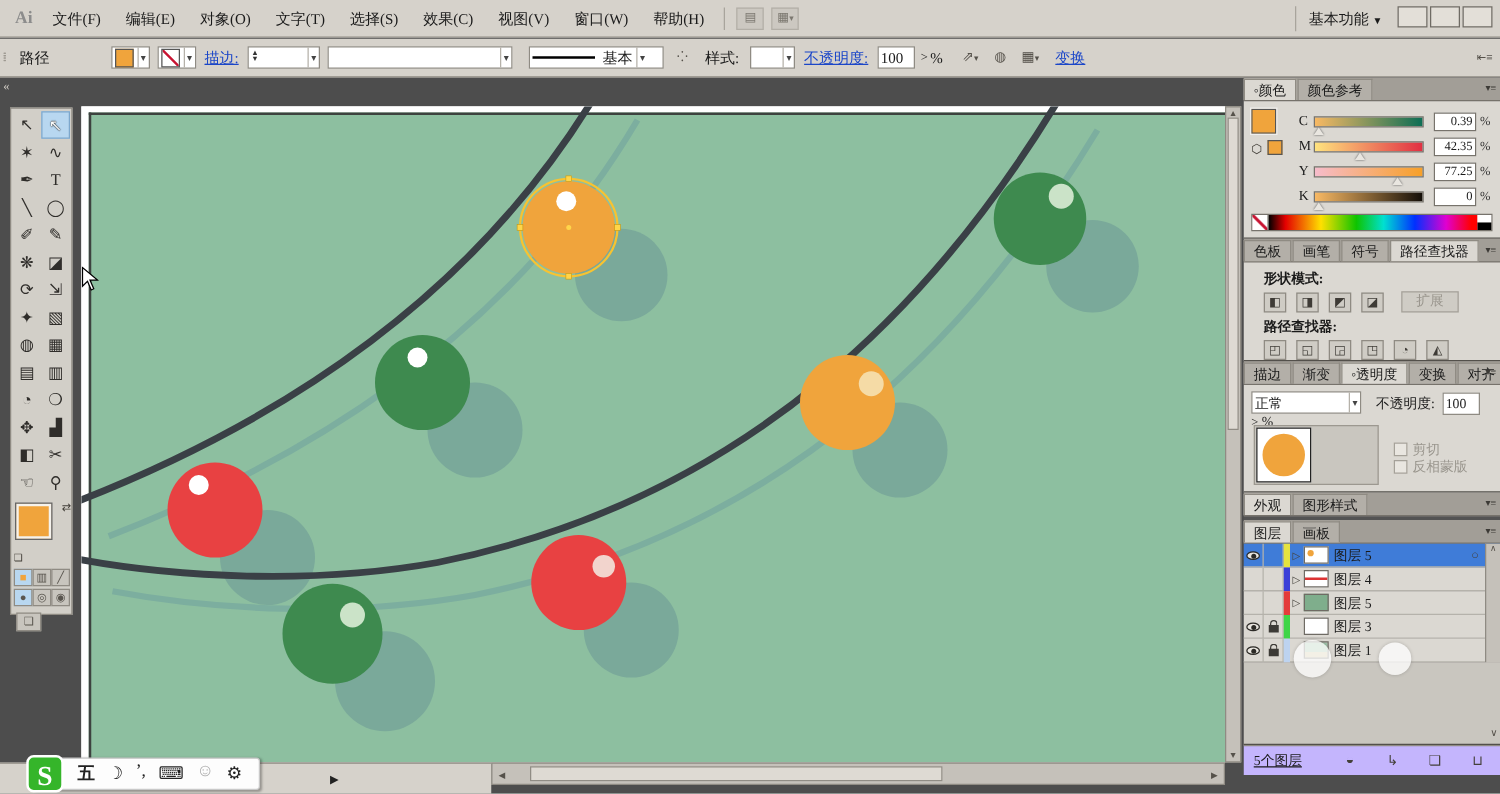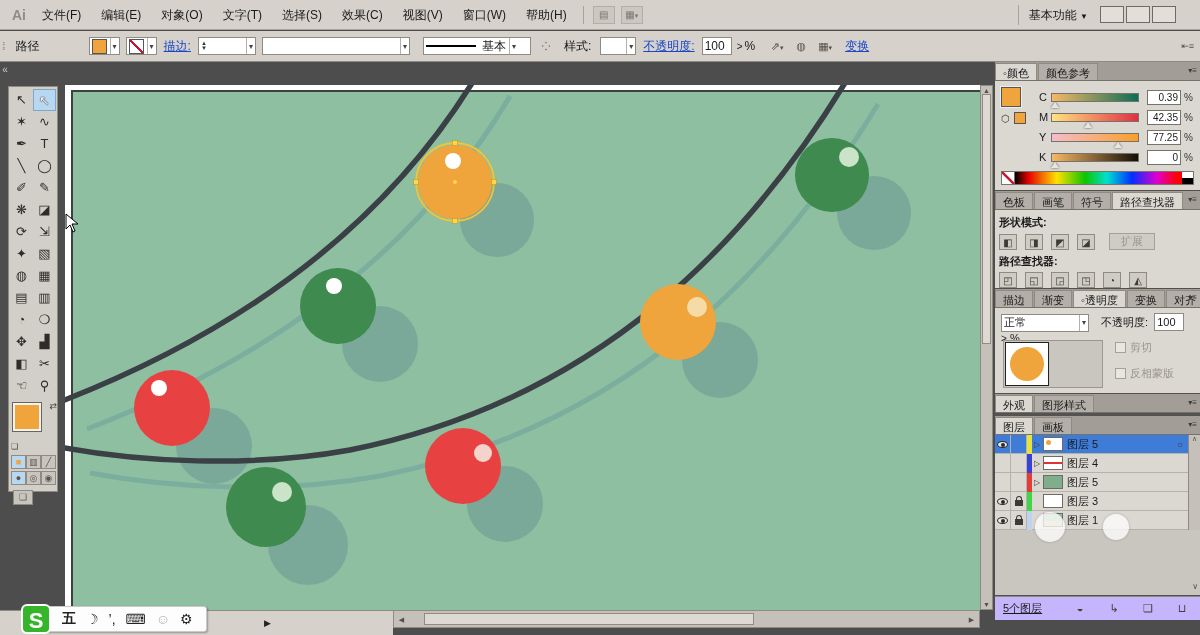--- a/index.html
+++ b/index.html
@@ -1,26 +1,26 @@
 <!DOCTYPE html>
 <html><head>
 <meta charset="utf-8">
 <style>
   * { box-sizing: border-box; margin:0; padding:0; }
   html,body { width:1200px; height:635px; overflow:hidden; font-family:"Liberation Sans", sans-serif; }
   .abs { position:absolute; }
-  #app { position:relative; width:1200px; height:635px; background:#4d4d4d; font-size:12px; color:#1a1a1a; }
+  #app { position:relative; width:1200px; height:635px; background:#4d4d4d; font-size:12px; color:#1a1a1a;font-family:Liberation Serif, serif; }
 
   
   #titlebar { left:0; top:0; width:1200px; height:30px; background:#d6d2cb; border-bottom:1px solid #a8a49c; display:flex; align-items:center; }
   #ai-logo { width:26px; text-align:center; font-weight:bold; color:#8c8c8c; font-size:14px; margin-left:6px; }
   .menu-item { padding:0 10px; height:30px; line-height:30px; cursor:default; }
   .mb-sep { width:1px; height:18px; background:#a8a49c; margin:0 6px; }
   .mb-icon { width:22px; height:18px; border:1px solid #b3afa7; background:#ccc8c1; margin:0 3px; text-align:center; line-height:16px; font-size:10px; color:#7c7870; }
-  #titlebar-right { margin-left:auto; display:flex; align-items:center; padding-right:24px; }
+  #titlebar-right { margin-left:auto; display:flex; padding-right:6px; }
   #workspace-switch { border-left:1px solid #a8a49c; padding:0 10px; height:20px; line-height:20px; }
   .win-btn { width:24px; height:17px; border:1px solid #6f6b64; background:#e3dfd8; margin-left:2px; text-align:center; line-height:15px; font-size:9px; }
 
   #controlbar { left:0; top:31px; width:1200px; height:31px; background:#d6d2cb; border-bottom:1px solid #8f8b83; display:flex; align-items:center; font-size:12px; }
   .grip { color:#9a968e; font-size:10px; letter-spacing:-2px; margin:0 6px 0 2px; }
   .cb-label { margin:18px 6px; }
   .link { color:#1b46c8; text-decoration:underline; margin:0 4px; }
   .combo { background:#fff; border:1px solid #8f8b83; height:18px; display:inline-flex; align-items:center; padding:0 2px; margin:0 3px; }
   .combo .caret { font-size:8px; color:#444; margin-left:3px; border-left:1px solid #b5b1a9; padding-left:2px; height:100%; display:flex; align-items:center; }
   .swatch { width:15px; height:15px; border:1px solid #555; }
@@ -88,21 +88,21 @@
   #cfs-cube { position:absolute; left:0; top:26px; font-size:10px; color:#44403a; }
   #cfs-last { position:absolute; left:13px; top:25px; width:12px; height:12px; background:#f0a43c; border:1px solid #555; }
   #spectrum { position:absolute; left:6px; bottom:5px; right:6px; height:14px; border:1px solid #77736c; display:flex; }
   #spec-none { width:13px; height:100%; background:linear-gradient(to top right,#fff 40%,#c81432 46%,#c81432 54%,#fff 60%); border-right:1px solid #77736c; }
   #spec-grad { flex:1; background:linear-gradient(to right,#000,#e40000 8%,#ffe000 25%,#0ec400 42%,#00e0d0 55%,#0030ff 70%,#e000d0 85%,#ff0000 97%); }
   #spec-bw { width:11px; display:flex; flex-direction:column; }
   #spec-bw div:first-child { flex:1; background:#fff; }
   #spec-bw div:last-child { flex:1; background:#000; }
 
   
-  #pf-body { height:79px; padding:4px 4px; }
+  #pf-body { height:79px; padding:4px 16px; }
   .pf-label { font-size:11px; font-weight:bold; margin:1px 0 3px; }
   .pf-row { display:flex; align-items:center; margin-bottom:4px; }
   .pf-btn { width:18px; height:16px; border:1px solid #8f8b83; background:#cfccc5; margin-right:8px; text-align:center; line-height:15px; font-size:10px; color:#3e3b36; }
   #expand-btn { margin-left:6px; width:46px; height:17px; border:1px solid #a5a199; background:#cfccc5; color:#9a968e; text-align:center; line-height:15px; }
 
   
   #tr-body { height:86px; padding:5px 6px; }
   #tr-thumb-wrap { position:absolute; left:8px; top:32px; width:100px; height:48px; background:#c9c6bf; border:1px solid #9c9890; display:flex; align-items:center; }
   #tr-thumb { width:44px; height:44px; background:#fff; border:1px solid #222; margin-left:1px; display:flex; align-items:center; justify-content:center; }
   #tr-circle { width:34px; height:34px; border-radius:50%; background:#f0a43c; }
@@ -423,21 +423,21 @@
         </span>
       <span style="margin-left:6px">不透明度:</span>
       <span class="combo opacity-box">100</span>
       <span style="font-size:10px">&gt;</span>
       <span>%</span>
       <div id="tr-thumb-wrap">
         <div id="tr-thumb">
             <div id="tr-circle"></div>
           </div>
       </div>
-      <div class="tr-check" style="top:32px">
+      <div class="tr-check" style="top:44px">
           <span class="chk"></span>
           <span>剪切</span>
         </div>
       <div class="tr-check" style="top:58px">
           <span class="chk"></span>
           <span>反相蒙版</span>
         </div>
     </div>
 
     <div class="tabrow" id="app-tabs">

